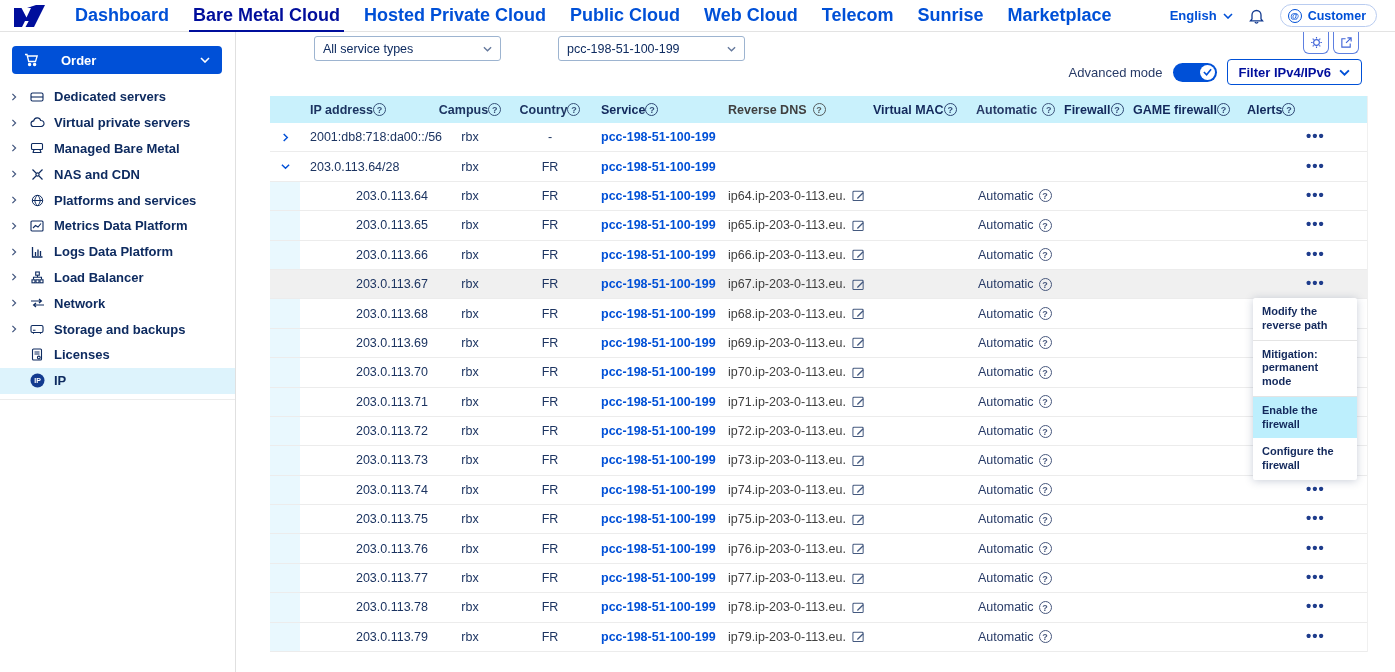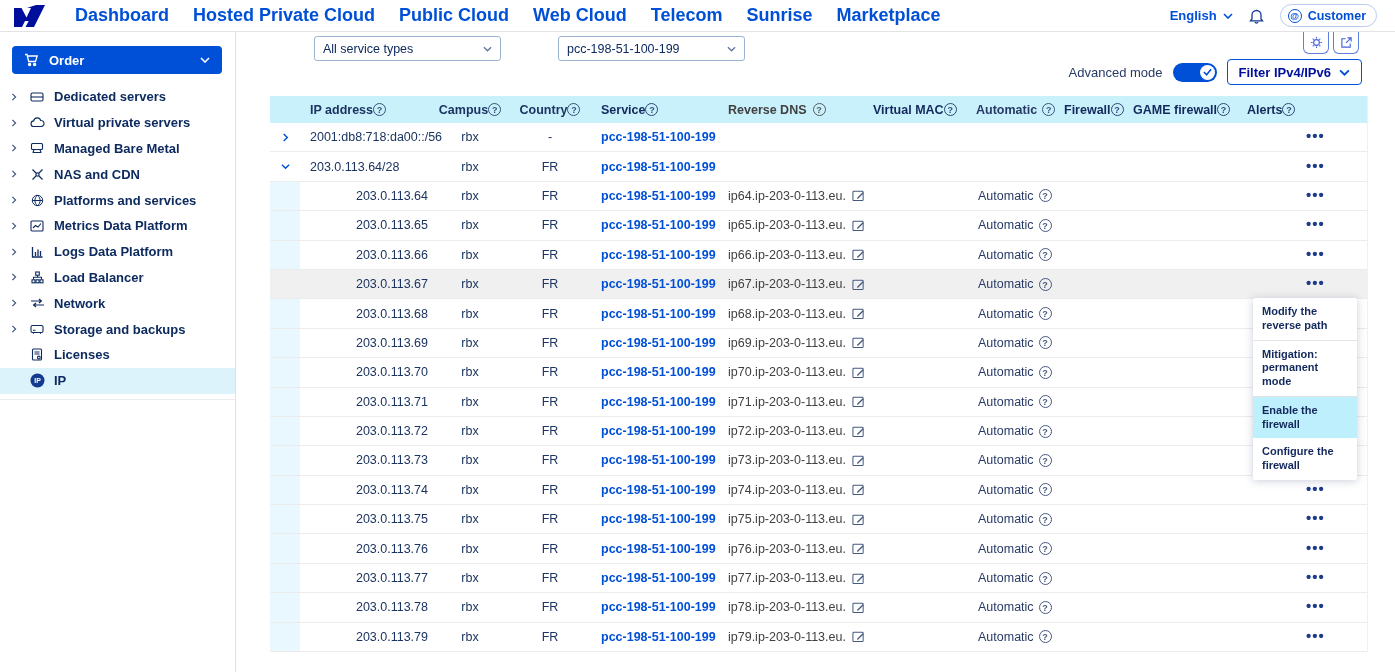--- a/index.html
+++ b/index.html
@@ -25,21 +25,21 @@
   .lang{ display:flex; align-items:center; gap:6px; font-size:13px; font-weight:700; color:var(--blue); cursor:pointer;}
   .bellwrap{ display:flex; cursor:pointer; }
   .account{ display:flex; align-items:center; gap:6px; border:1px solid #b9ccf0; background:#fff;
     border-radius:12px; height:23px; padding:0 10px 0 7px; font-size:12.5px; font-weight:700; color:var(--blue); cursor:pointer;}
   .account .at{ width:14px; height:14px; border:1.2px solid var(--blue); border-radius:50%;
     font-size:9px; line-height:12px; text-align:center; font-weight:700;}
 
   
   .sidebar{ position:absolute; top:32px; left:0; width:236px; bottom:0; background:#fff;
     border-right:1px solid #e0e0e0; }
-  .order-btn{ display:flex; align-items:center; gap:10px; width:210px; margin:14px 0 10px 12px;
+  .order-btn{ display:flex; align-items:center; gap:22px; width:210px; margin:14px 0 10px 12px;
     background:var(--blue); color:#fff; border:none; border-radius:4px; height:28px; padding:0 12px;
     font-size:13px; font-weight:700; cursor:pointer; font-family:inherit;}
   .order-btn .chev{ margin-left:auto; }
   .side-list{ list-style:none; }
   .side-item{ display:flex; align-items:center; gap:9px; height:25.8px; padding-left:10px;
     font-size:13px; font-weight:700; color:var(--navy); cursor:pointer; }
   .side-item .chev-slot{ width:10px; display:flex; }
   .side-item.active{ background:#ddf3fc; }
   .side-item .icn{ display:flex; width:16px; justify-content:center; }
   .side-sep{ border-bottom:1px solid #ececec; margin-top:5px; }
@@ -106,20 +106,21 @@
 <body>
 
 <header class="topnav">
   <div class="logo">
     <svg width="33" height="22" viewBox="0 0 33 22" fill="#000e9c">
       <path d="M1 3h7.5l5 9.5L18 3h-4l9-3h9L21 22h-8.5l3.2-6H12l-3 6H1z"></path>
     </svg>
   </div>
   <nav class="primary" id="nav-items">
       <a class="nav-item">Dashboard</a>
+      <a class="nav-item active">Bare Metal Cloud</a>
       <a class="nav-item">Hosted Private Cloud</a>
       <a class="nav-item">Public Cloud</a>
       <a class="nav-item">Web Cloud</a>
       <a class="nav-item">Telecom</a>
       <a class="nav-item">Sunrise</a>
       <a class="nav-item">Marketplace</a>
     </nav>
   <div class="nav-right">
     <div class="lang">
       <span>English</span>

